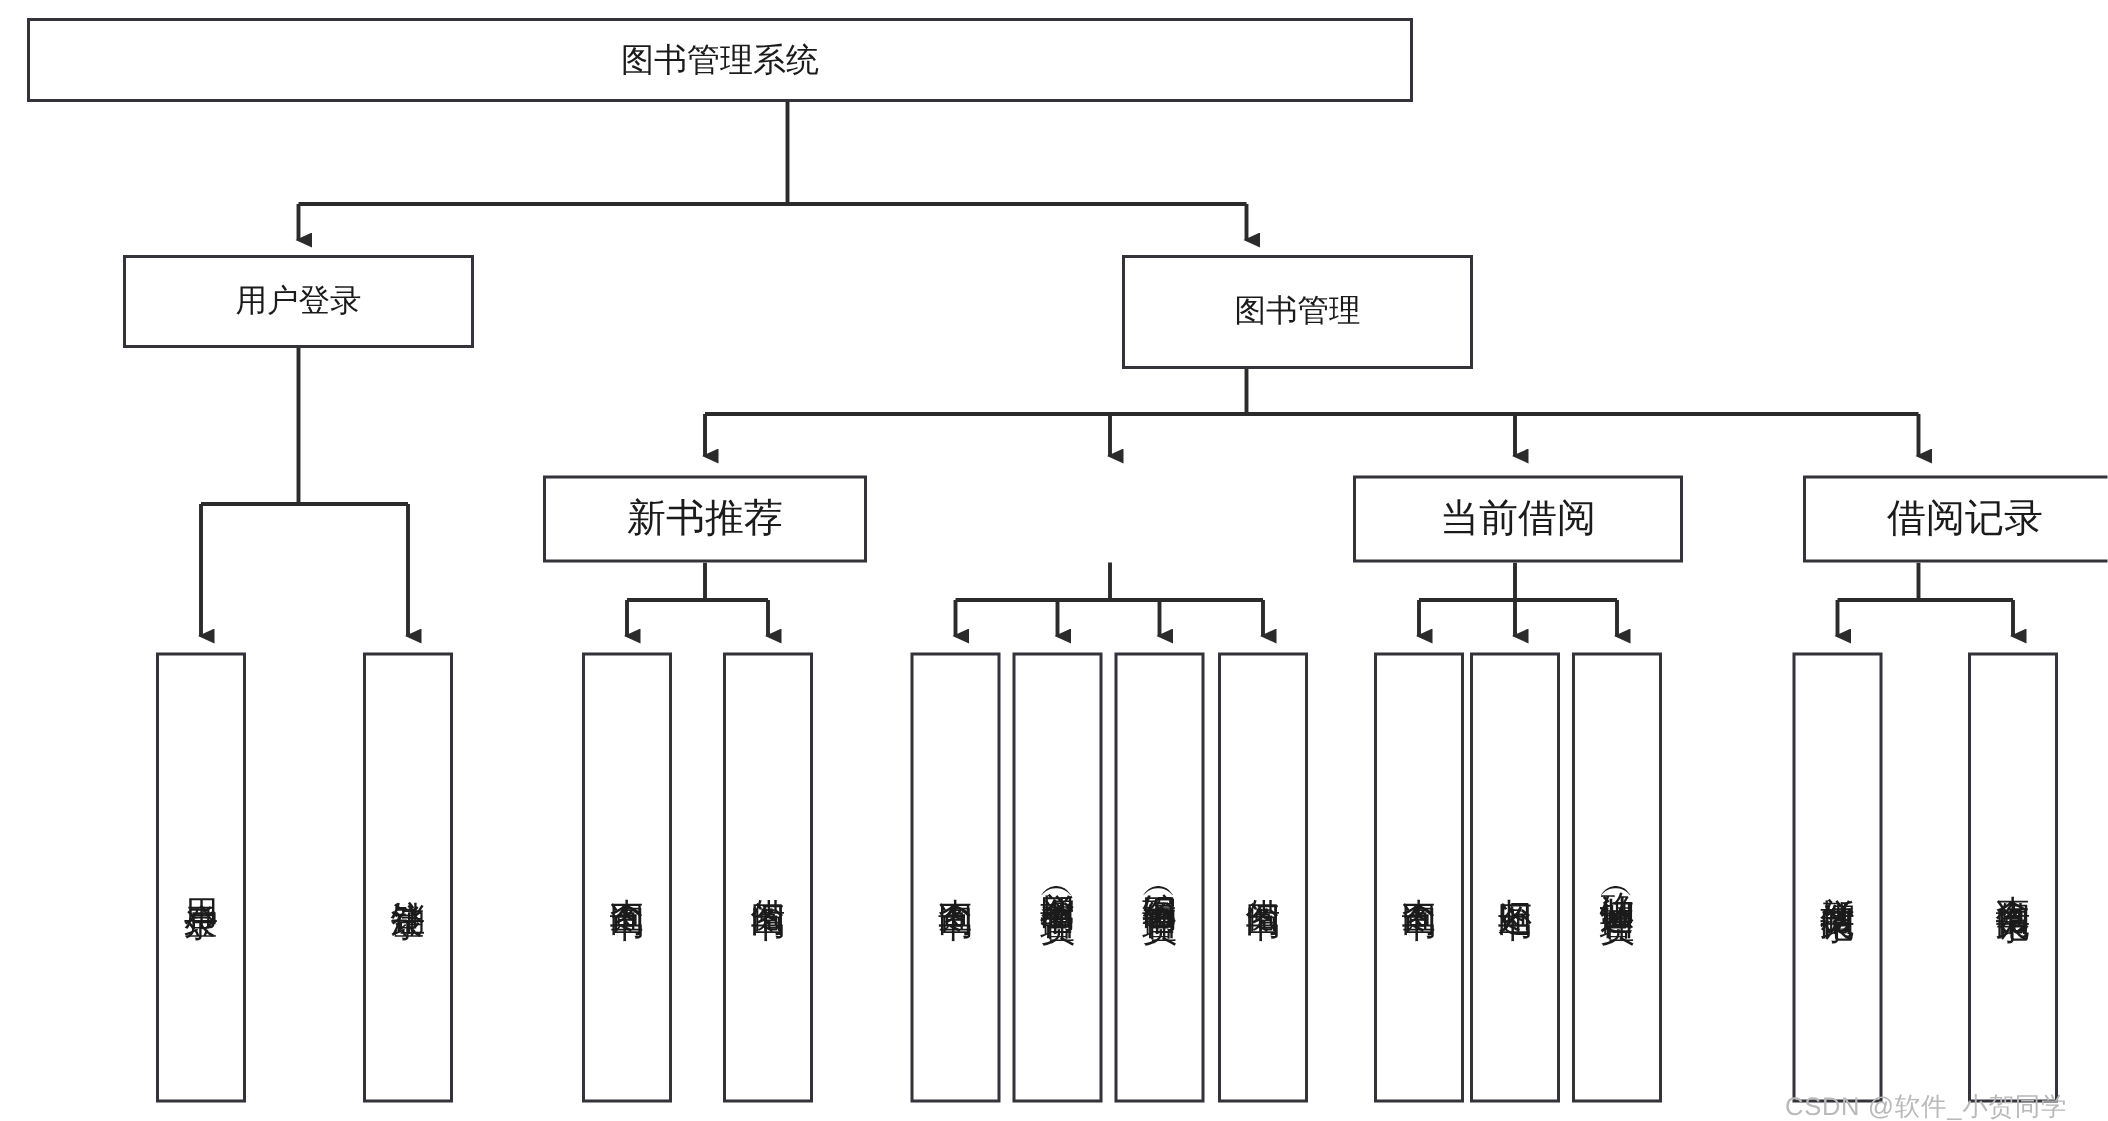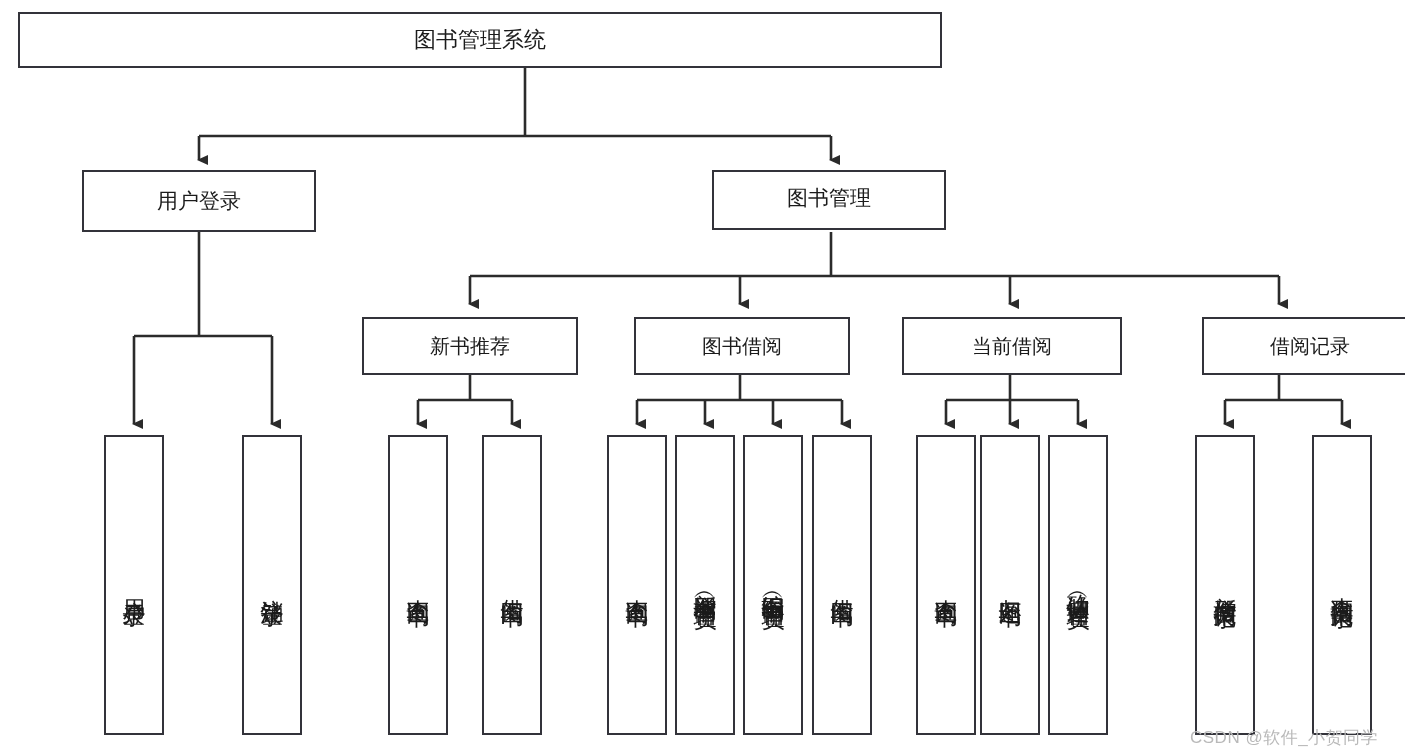--- a/index.html
+++ b/index.html
@@ -7,21 +7,21 @@
        font-family:"Liberation Sans","DejaVu Sans",sans-serif;color:#1a1a1a;}
   #canvas{position:relative;width:1405px;height:747px;background:#fff;}
   svg.links{position:absolute;left:0;top:0;width:1405px;height:747px;}
 
   .node{position:absolute;box-sizing:border-box;border:2px solid #33333a;
         background:#ffffff;display:flex;align-items:center;justify-content:center;}
   .node .lbl{font-size:21px;line-height:1.15;color:#1b1b1b;white-space:nowrap;}
 
   .node.root .lbl{font-size:22px;}
   .node.lvl1 .lbl{font-size:21px;}
-  .node.lvl2 .lbl{font-size:20px;text-align:right;}
+  .node.lvl2 .lbl{font-size:26px;text-align:right;}
 
   .node.leaf{border-width:2px;}
   .node.leaf .lbl{
       writing-mode:vertical-rl;
       text-orientation:upright;
       font-size:23px;
       line-height:1.18;
       letter-spacing:2px;
       white-space:normal;
       max-height:290px;
@@ -85,29 +85,26 @@
     </g>
   </svg>
 
   <div class="node root" style="left:18px;top:12px;width:924px;height:56px;">
     <span class="lbl">图书管理系统</span>
   </div>
 
   <div class="node lvl1" style="left:82px;top:170px;width:234px;height:62px;">
     <span class="lbl">用户登录</span>
   </div>
-  <div class="node lvl1" style="left:712px;top:170px;width:234px;height:60px;font-family:Liberation Mono, monospace;">
+  <div class="node lvl1" style="left:748px;top:170px;width:234px;height:76px;">
     <span class="lbl">图书管理</span>
   </div>
 
   <div class="node lvl2" style="left:362px;top:317px;width:216px;height:58px;">
     <span class="lbl">新书推荐</span>
-  </div>
-  <div class="node lvl2" style="left:634px;top:317px;width:216px;height:58px;">
-    <span class="lbl">图书借阅</span>
   </div>
   <div class="node lvl2" style="left:902px;top:317px;width:220px;height:58px;">
     <span class="lbl">当前借阅</span>
   </div>
   <div class="node lvl2" style="left:1172px;top:317px;width:216px;height:58px;margin-left:30px;">
     <span class="lbl">借阅记录</span>
   </div>
 
   <div class="node leaf" style="left:104px;top:435px;width:60px;height:300px;">
     <span class="lbl">用户登录</span>

